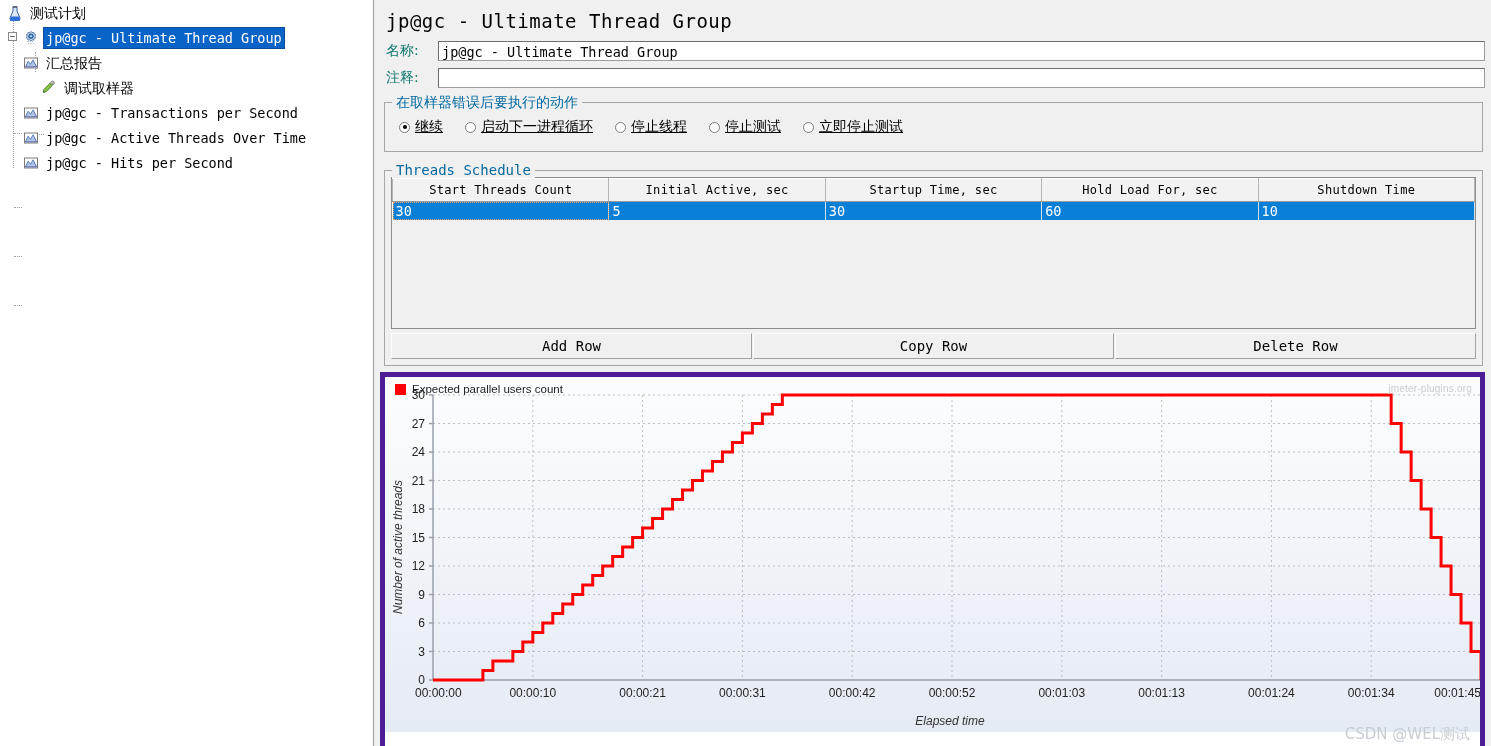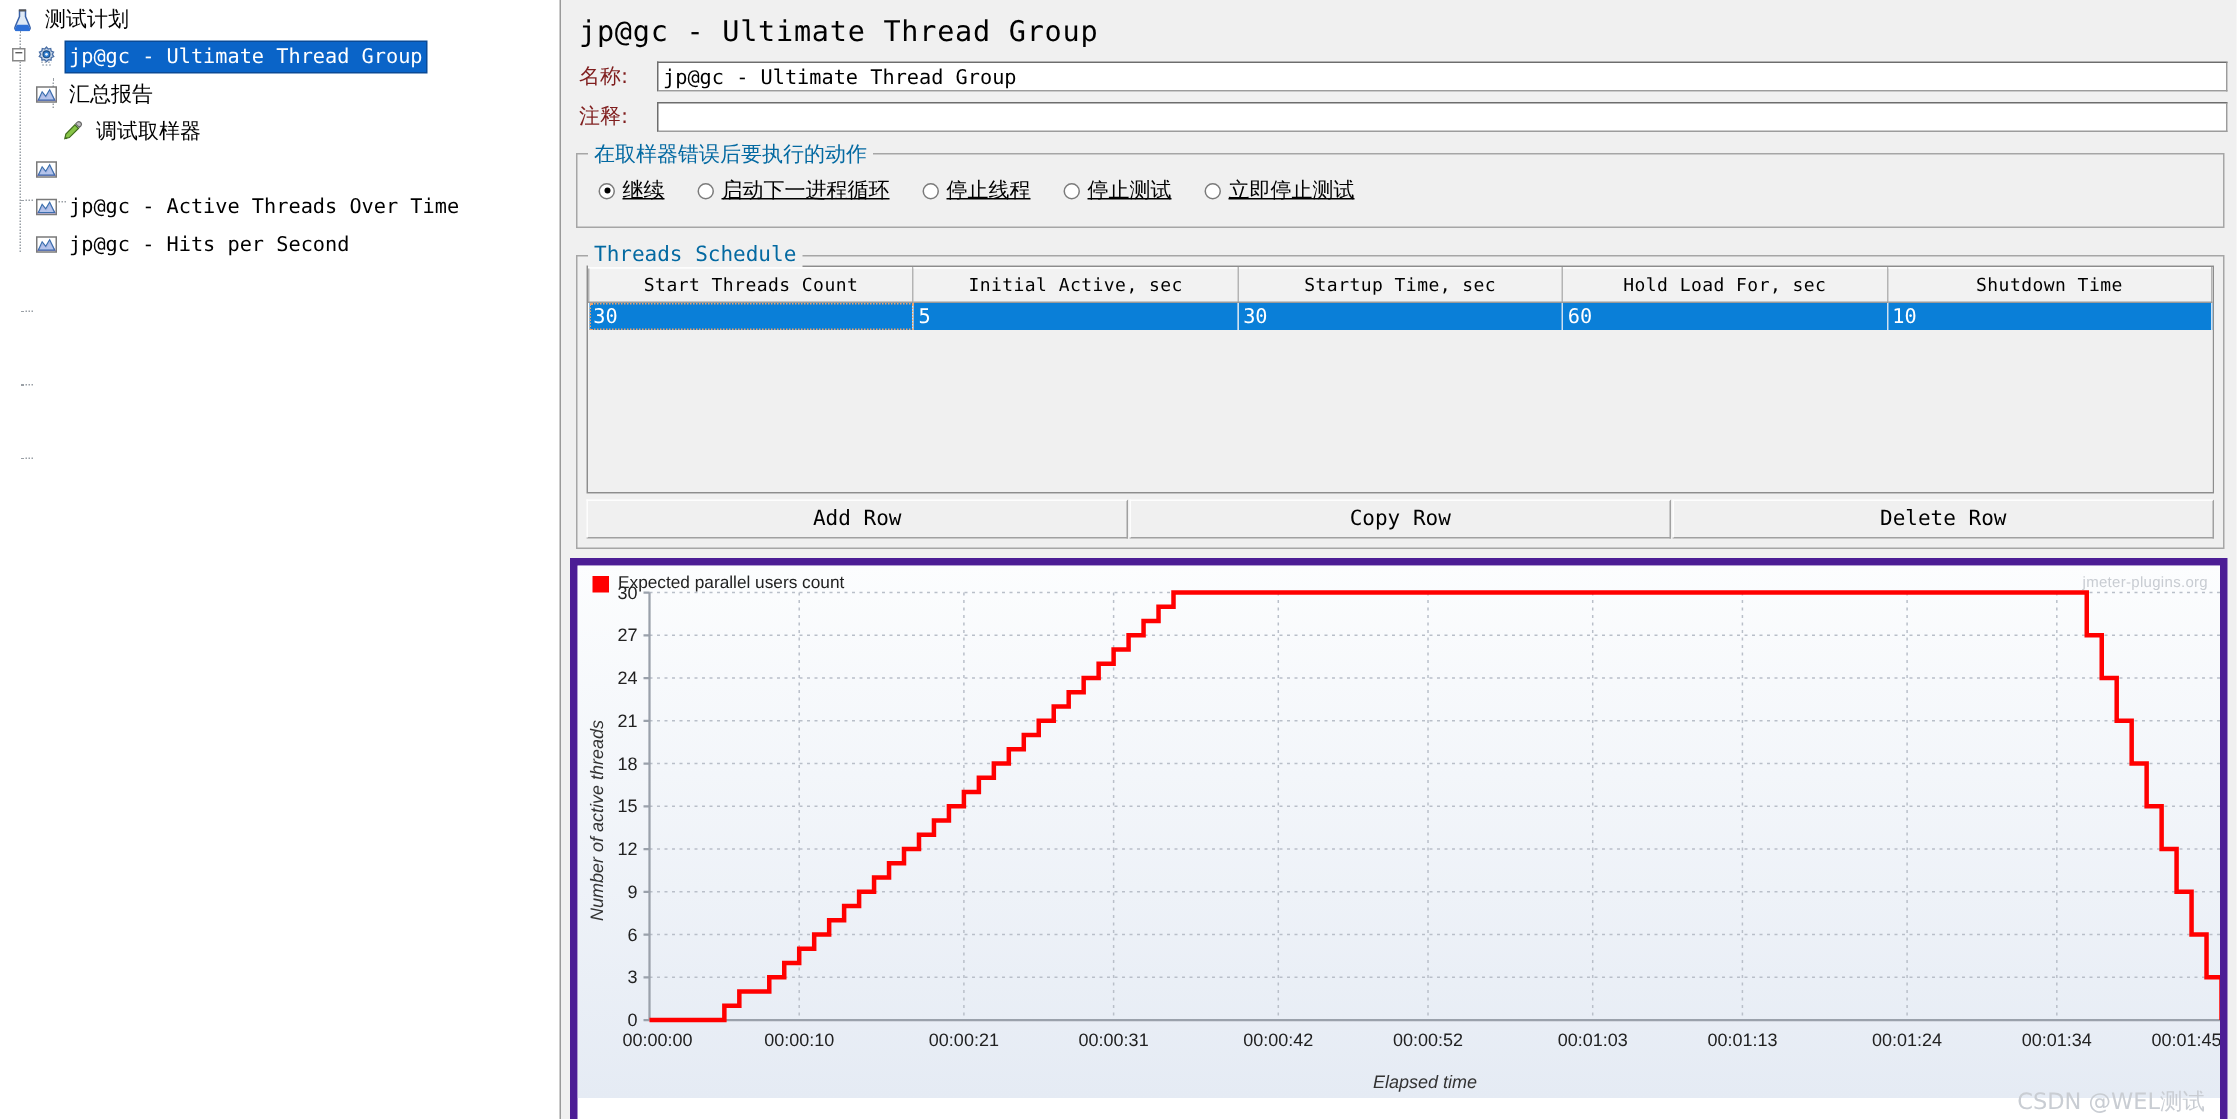--- a/index.html
+++ b/index.html
@@ -48,21 +48,21 @@
   }
   .mono{font-family:"DejaVu Sans Mono","Liberation Mono",monospace;}
   .cn{font-family:"DejaVu Sans",sans-serif;}
 
   .panel-title{
     font-family:"DejaVu Sans Mono","Liberation Mono",monospace;
     font-size:19px;color:#000;padding:10px 0 6px 12px;letter-spacing:0.5px;
   }
   .field-row{display:flex;align-items:center;height:26px;padding:0 6px 0 12px;}
   .field-label{
-    font-family:"DejaVu Sans",sans-serif;font-size:14px;width:52px;flex:0 0 52px;color:#7f1d1d;
+    font-family:"DejaVu Sans",sans-serif;font-size:14px;width:52px;flex:0 0 52px;color:#0f766e;
   }
   .field-input{
     flex:1;height:20px;background:#fff;
     border:1px solid #9c9c9c;border-top-color:#6d6d6d;border-left-color:#6d6d6d;
     box-sizing:border-box;font-family:"DejaVu Sans Mono","Liberation Mono",monospace;
     font-size:13.5px;color:#000;padding:1px 3px;line-height:18px;
     white-space:nowrap;overflow:hidden;
   }
   .field-row.comment{height:28px;}
 
@@ -205,20 +205,21 @@
 
     <div class="tree-row" style="padding-left:22px;">
       <div class="dashline-h" style="left:14px;top:107px;width:8px;"></div>
       <span class="tw-icon">
         <svg width="16" height="16" viewBox="0 0 16 16">
           <rect x="1.5" y="3" width="13" height="10" fill="#ffffff" stroke="#7a7a7a" stroke-width="1"></rect>
           <path d="M2.5 11.8l3-4 2.3 2.2 2.4-3.6 3.3 5.4z" fill="#f3a9d8" stroke="#b0509a" stroke-width=".8"></path>
           <path d="M2.5 11.8l2.6-5.6 2.4 3 2.6-4.4 3.4 7z" fill="#a9c9ef" fill-opacity=".85" stroke="#3c6fae" stroke-width=".8"></path>
         </svg>
       </span>
+      <span class="tree-label mono">jp@gc - Transactions per Second</span>
     </div>
 
     <div class="tree-row" style="padding-left:22px;">
       <div class="dashline-h" style="left:14px;top:131px;width:8px;"></div>
       <span class="tw-icon">
         <svg width="16" height="16" viewBox="0 0 16 16">
           <rect x="1.5" y="3" width="13" height="10" fill="#ffffff" stroke="#7a7a7a" stroke-width="1"></rect>
           <path d="M2.5 11.8l3-4 2.3 2.2 2.4-3.6 3.3 5.4z" fill="#f3a9d8" stroke="#b0509a" stroke-width=".8"></path>
           <path d="M2.5 11.8l2.6-5.6 2.4 3 2.6-4.4 3.4 7z" fill="#a9c9ef" fill-opacity=".85" stroke="#3c6fae" stroke-width=".8"></path>
         </svg>

